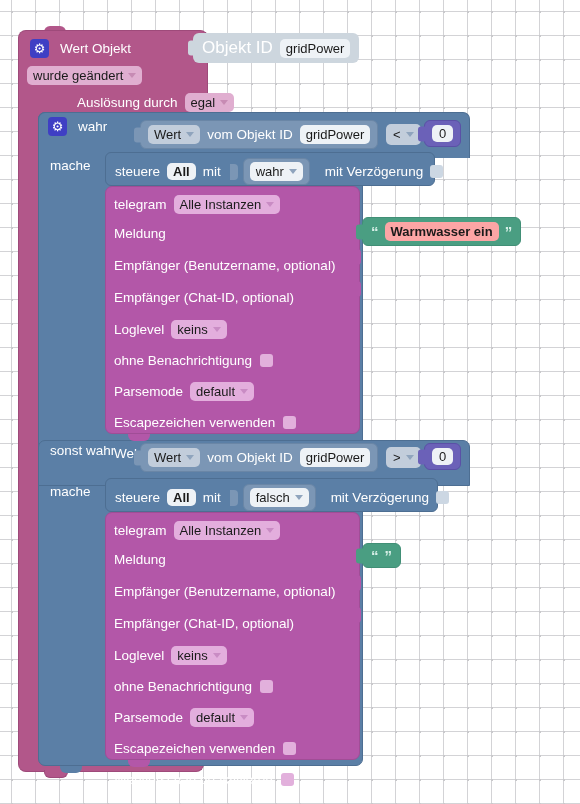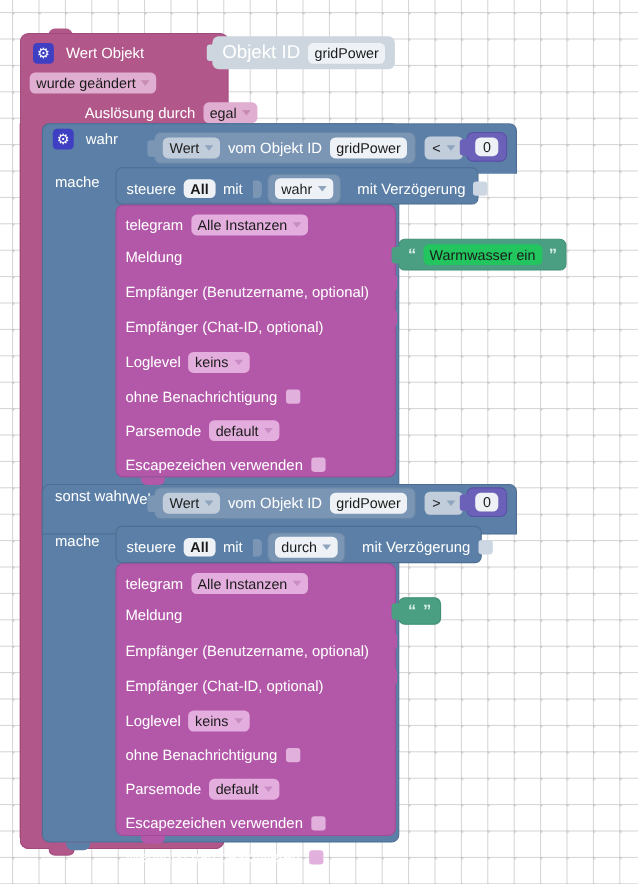--- a/index.html
+++ b/index.html
@@ -77,21 +77,21 @@
   
   .chip {
     display: inline-flex; align-items: center; gap: 5px;
     border-radius: 5px; padding: 2px 6px;
     font-size: 13px; white-space: nowrap;
   }
   .chip-pink { background: #e0aed0; color: #1a1a1a; }
   .chip-mag  { background: #e3aedd; color: #1a1a1a; }
   .chip-blue { background: #c2cddb; color: #1a1a1a; }
   .chip-white{ background: #eef2f6; color: #1a1a1a; }
-  .chip-green{ background: #22c55e; color: #1a1a1a; }
+  .chip-green{ background: #fca5a5; color: #1a1a1a; font-weight: bold; }
 
   .caret { width: 0; height: 0; border-left: 4px solid transparent; border-right: 4px solid transparent; }
   .caret-pink { border-top: 5px solid #c78bb4; }
   .caret-mag  { border-top: 5px solid #c98cc4; }
   .caret-blue { border-top: 5px solid #8fa4bd; }
 
   
   .cbx { width: 13px; height: 13px; border-radius: 3px; display:inline-block; }
   .cbx-mag { background: #e2b0dc; }
   .cbx-blue{ background: #ccd7e3; }
@@ -315,21 +315,21 @@
   <span class="lbl" style="position:absolute;left:50px;top:484px;z-index:6;">mache</span>
 
   <div class="blk ifblk" style="left:105px;top:478px;width:333px;height:34px;border-radius:6px;z-index:6;"></div>
   <div class="row" style="position:absolute;left:115px;top:484px;gap:7px;z-index:7;">
     <span class="lbl">steuere</span>
     <span class="chip chip-white" style="padding:1px 6px;font-weight:bold;">All</span>
     <span class="lbl">mit</span>
     <span class="socket" style="background:#7b96b5;margin-left:2px;"></span>
     <span class="valblk" style="padding:3px 6px;margin-left:-2px;">
       <span class="chip chip-white">
-        <span>durch</span>
+        <span>falsch</span>
         <span class="caret caret-blue"></span>
       </span>
     </span>
     <span class="lbl" style="margin-left:8px;">mit Verzögerung</span>
     <span class="cbx cbx-blue"></span>
   </div>
 
   <div class="blk tg" style="left:105px;top:512px;width:255px;height:248px;z-index:6;"></div>
   <div style="position:absolute;left:114px;top:518px;z-index:7;display:flex;flex-direction:column;gap:0;">
     <div class="row" style="height:25px;gap:7px;">

